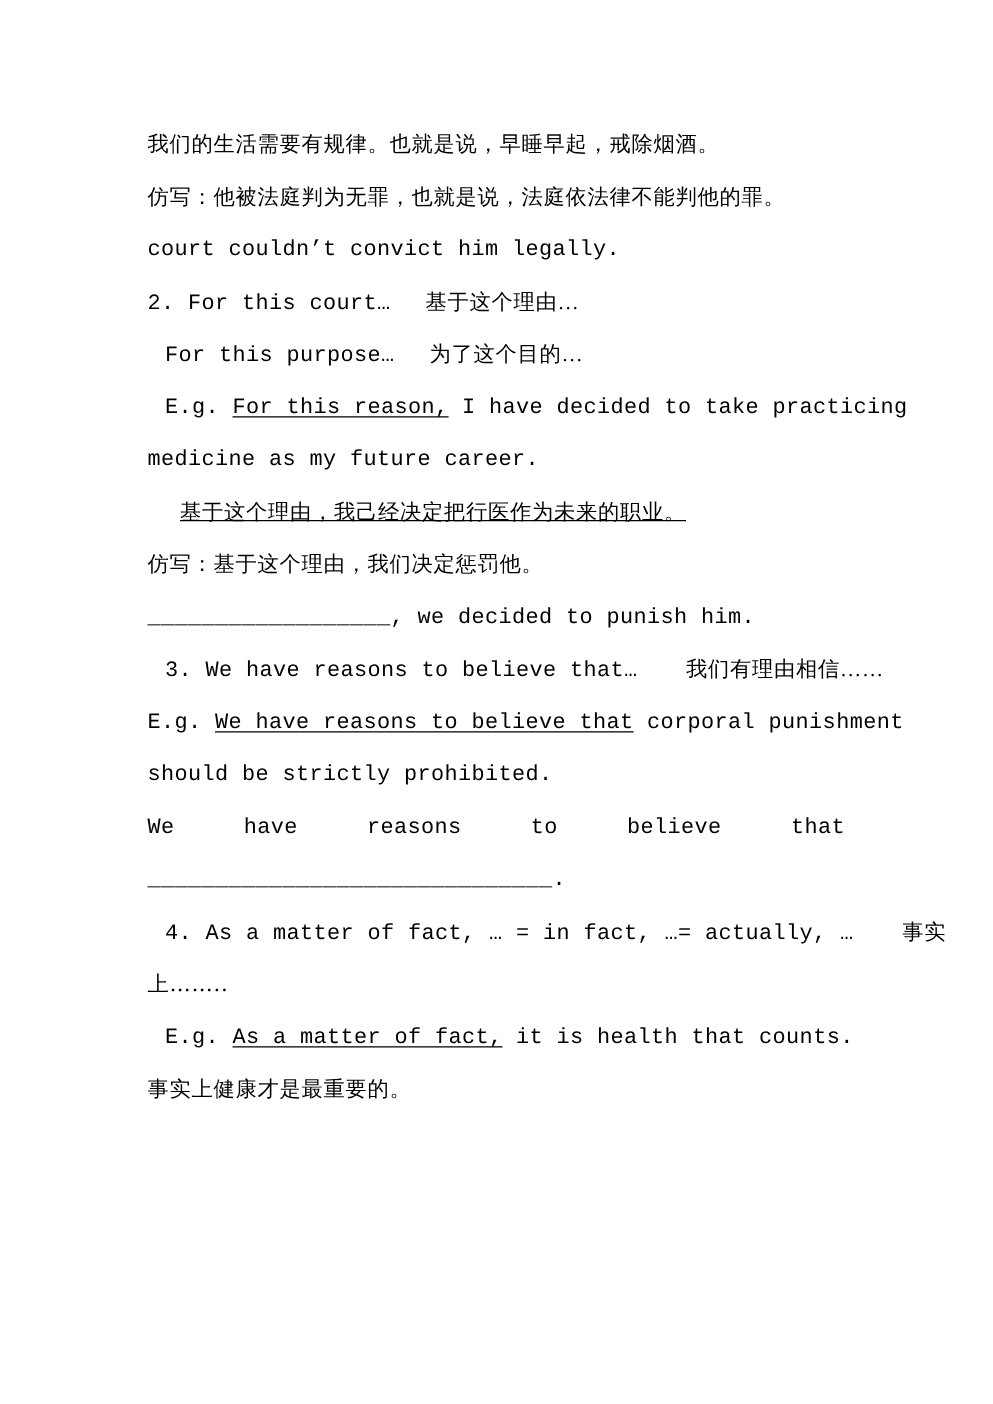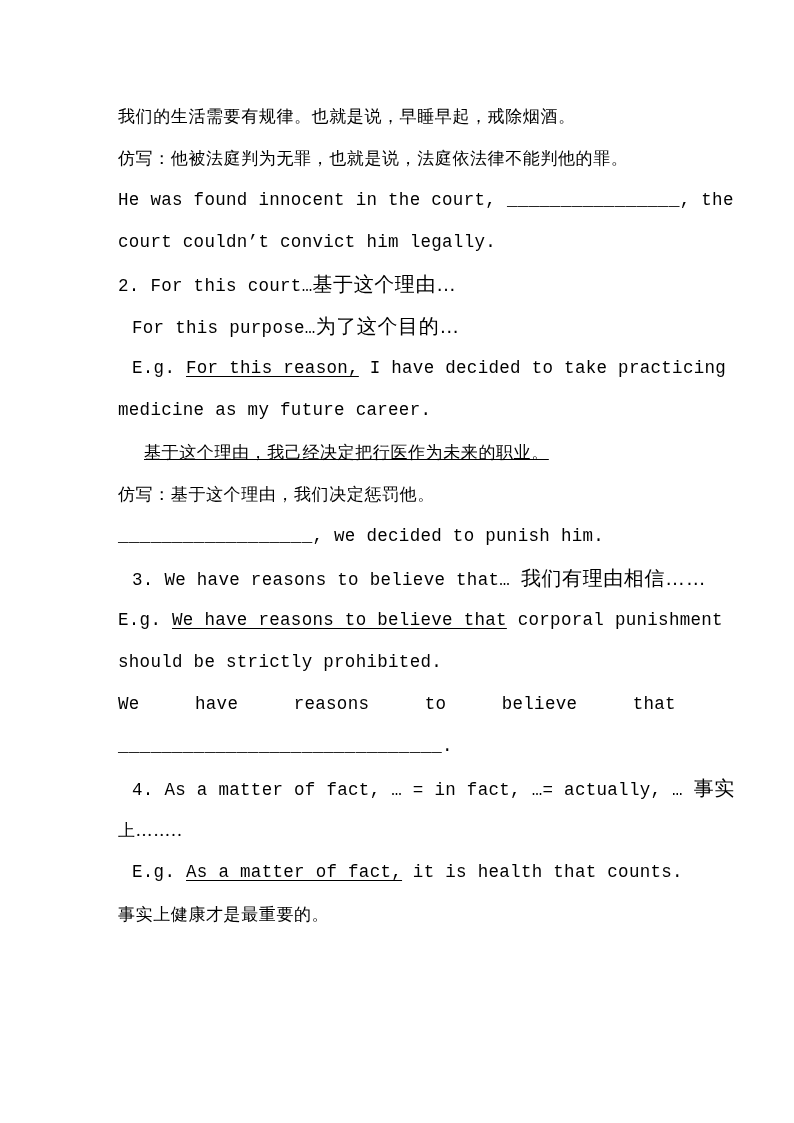--- a/index.html
+++ b/index.html
@@ -43,23 +43,24 @@
 
   
   .line.cn {
     font-family: "DejaVu Serif", "Liberation Serif", serif;
     font-size: 17px;
     letter-spacing: 0.6px;
   }
 
   
   .cjk {
-    font-family: Liberation Sans, sans-serif;
-    font-size: 20px;
+    font-family: Liberation Serif, serif;
+    font-size: 17px;
     letter-spacing: 0.6px;
+    margin-left: 28px;
   }
 
   .ul {
     text-decoration: underline;
     text-underline-offset: 3px;
   }
 
   .blank {
     text-decoration: none;
   }
@@ -80,21 +81,20 @@
 </head>
 <body>
 
 <div class="page">
   <div class="content">
 
     <div class="line cn">我们的生活需要有规律。也就是说，早睡早起，戒除烟酒。</div>
 
     <div class="line cn">仿写：他被法庭判为无罪，也就是说，法庭依法律不能判他的罪。</div>
 
-    <div class="line"><span>He was found innocent in the court, </span><span class="blank">________________</span><span>, the</span></div>
 
     <div class="line">court couldn’t convict him legally.</div>
 
     <div class="line"><span>2.</span><span> For this court…</span><span class="cjk">基于这个理由…</span></div>
 
     <div class="line ind1"><span>For this purpose…</span><span class="cjk">为了这个目的…</span></div>
 
     <div class="line ind1"><span>E.g. </span><span class="ul">For this reason,</span><span> I have decided to take practicing</span></div>
 
     <div class="line">medicine as my future career.</div>

